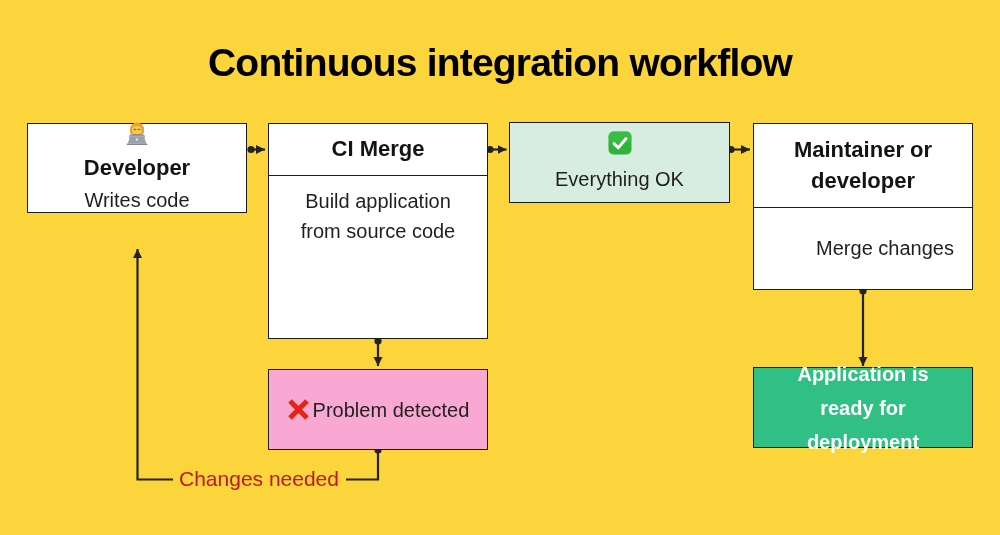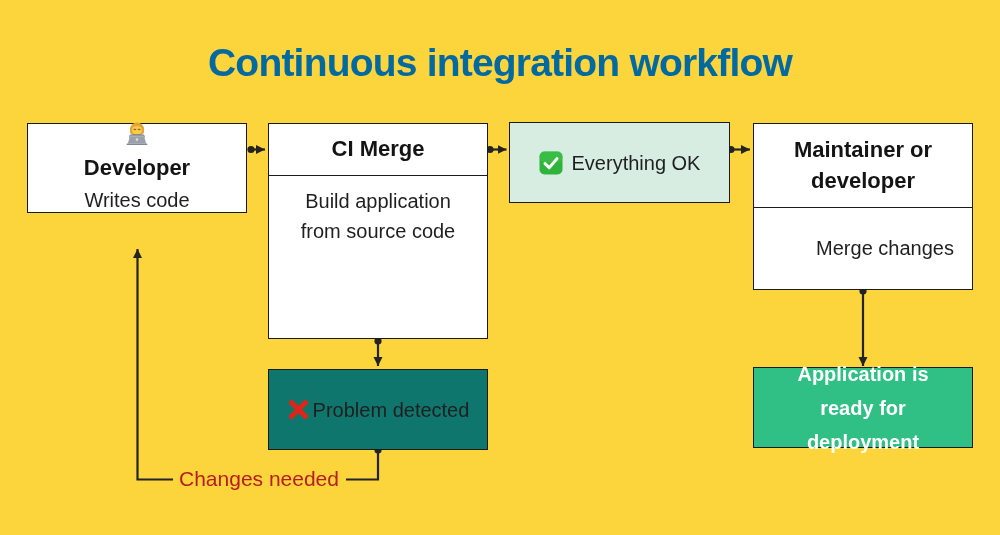--- a/index.html
+++ b/index.html
@@ -18,21 +18,21 @@
   .title {
     position: absolute;
     top: 41px;
     left: 0;
     width: 100%;
     margin: 0;
     text-align: center;
     font-size: 39px;
     font-weight: 700;
     letter-spacing: -0.8px;
-    color: #0369a1;
+    color: #000000;
   }
   .connectors {
     position: absolute;
     top: 0; left: 0;
     pointer-events: none;
   }
   .node {
     position: absolute;
     background: #ffffff;
     border: 1.5px solid #1b1b1b;
@@ -54,36 +54,36 @@
     box-sizing: border-box;
     display: flex; align-items: center; justify-content: center;
     padding: 0 24px; text-align: center;
   }
   .ci-head { height: 51px; }
   .ci-step { height: 81px; border-top: 1.5px solid #1b1b1b; }
   
   .ok-box {
     left: 509px; top: 122px; width: 221px; height: 81px;
     background: #D7EDE2;
-    flex-direction: row; gap: 9px;
+    flex-direction: column; gap: 9px;
   }
   
   .maintainer { left: 753px; top: 123px; width: 220px; height: 167px; display: block; }
   .m-head {
     box-sizing: border-box; height: 83px;
     display: flex; align-items: center; justify-content: center; padding: 0 26px;
   }
   .m-body {
     box-sizing: border-box; height: 81px; border-top: 1.5px solid #1b1b1b;
     display: flex; align-items: center; justify-content: center; padding-left: 44px;
   }
   
   .problem-box {
     left: 268px; top: 369px; width: 220px; height: 81px;
-    background: #0f766e;
+    background: #f9a8d4;
     flex-direction: row; gap: 3px;
   }
   
   .deploy-box {
     left: 753px; top: 367px; width: 220px; height: 81px;
     background: #30C085;
     padding: 0 14px;
   }
   .deploy-box .node-title { color: #ffffff; font-size: 20px; line-height: 1.7; }
   

